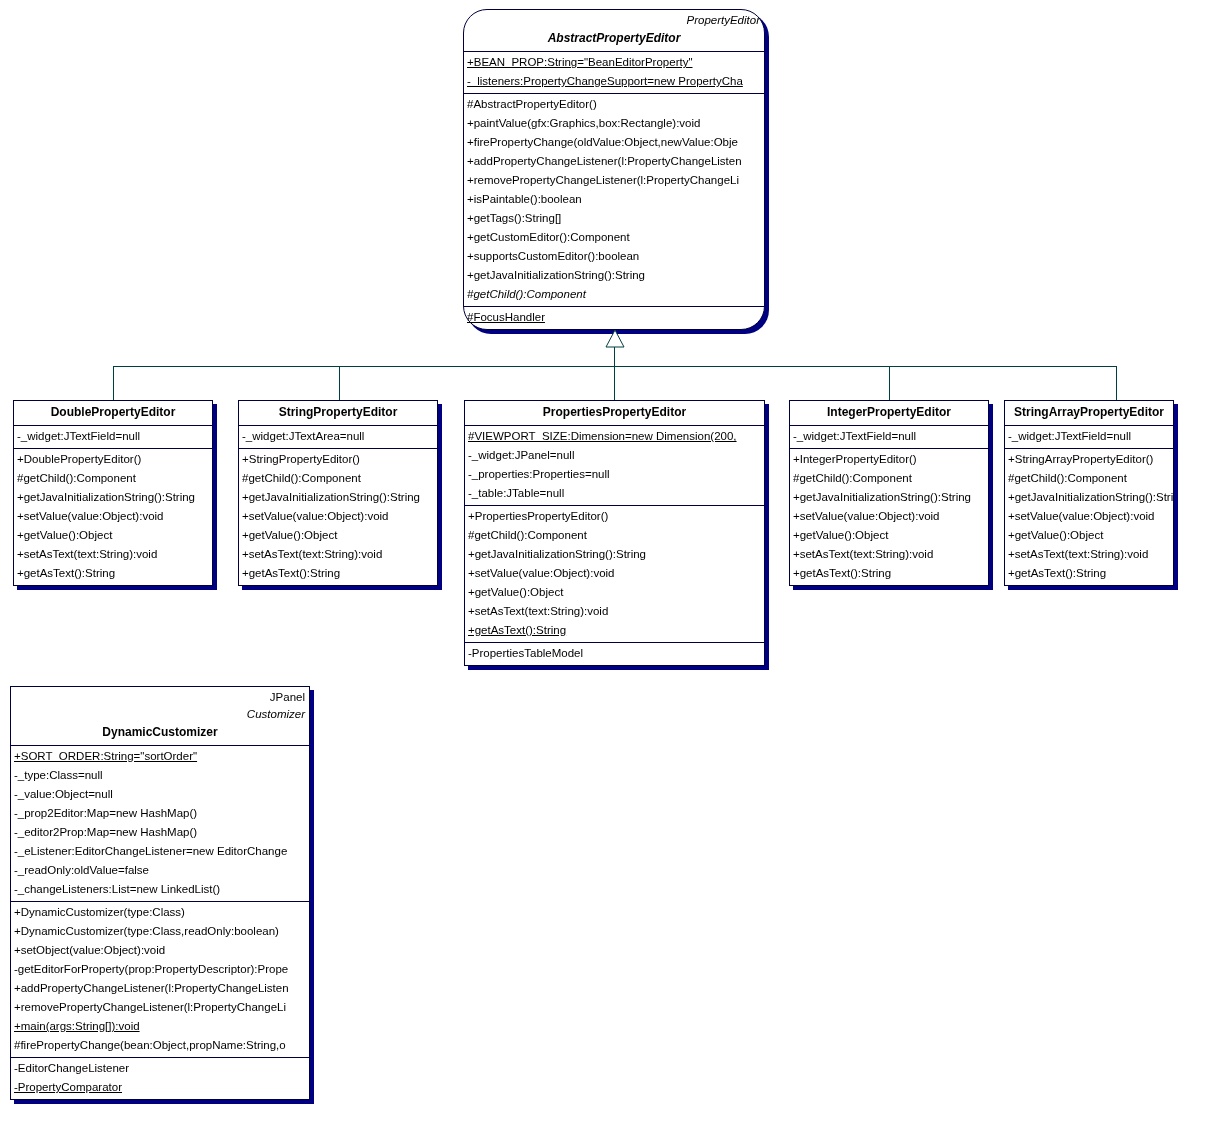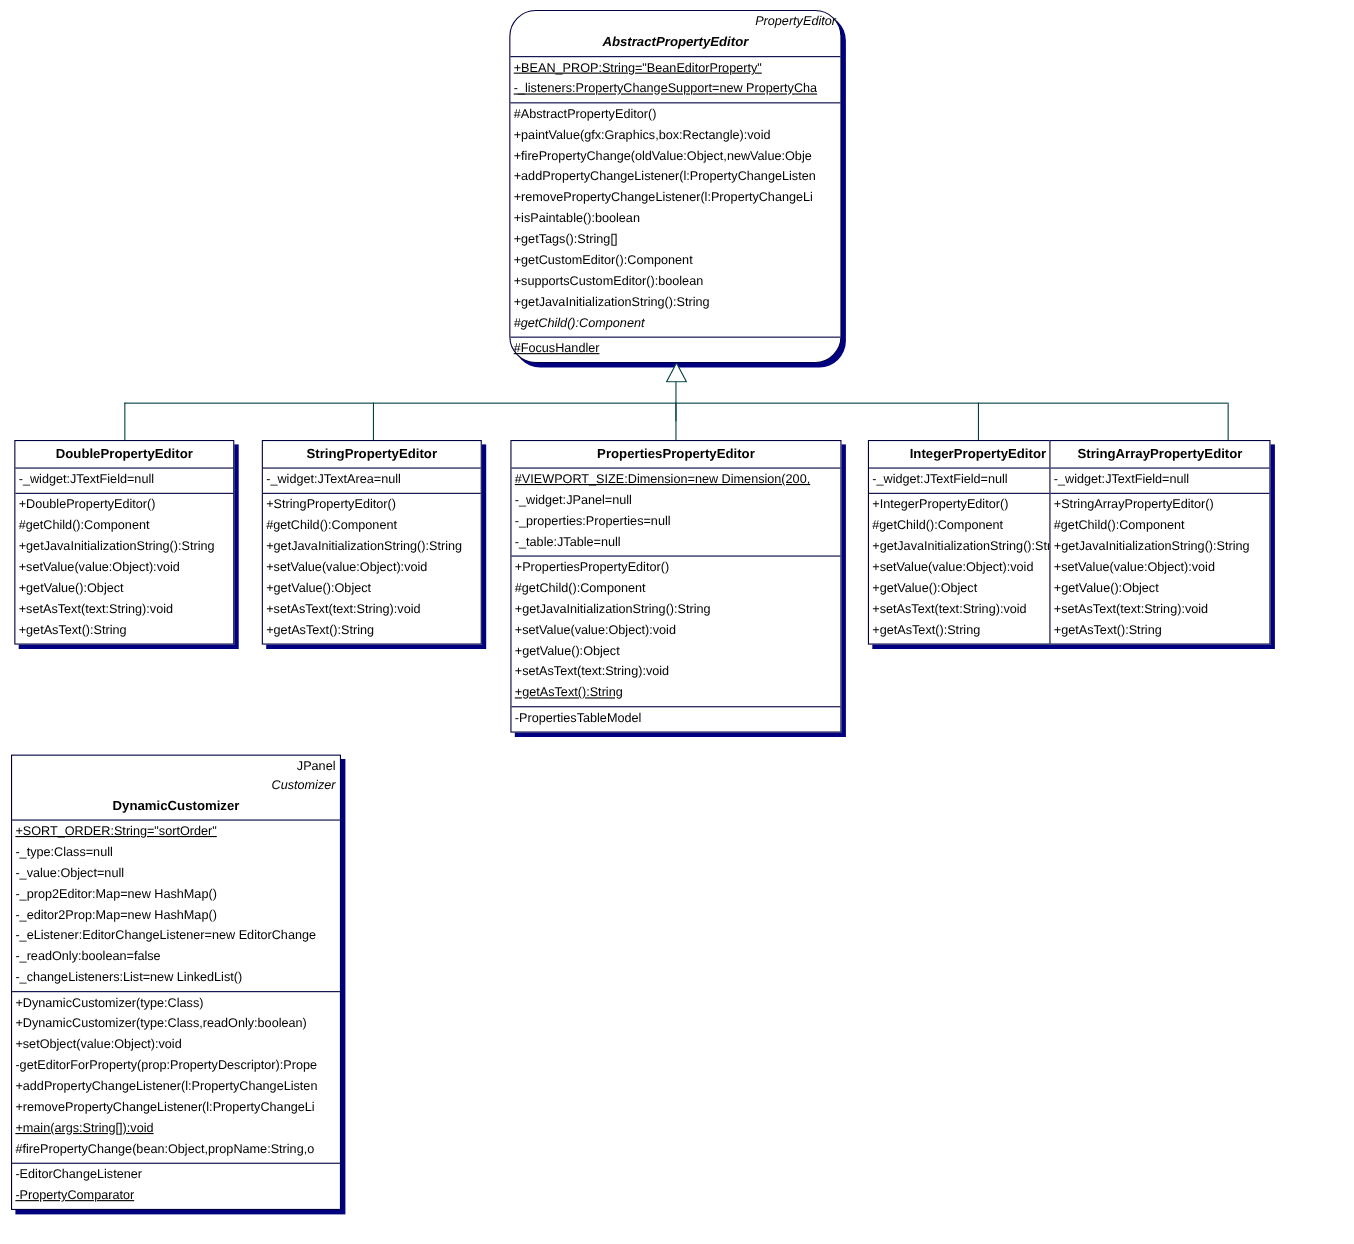--- a/index.html
+++ b/index.html
@@ -186,21 +186,21 @@
     <div class="member">+IntegerPropertyEditor()</div>
     <div class="member">#getChild():Component</div>
     <div class="member">+getJavaInitializationString():String</div>
     <div class="member">+setValue(value:Object):void</div>
     <div class="member">+getValue():Object</div>
     <div class="member">+setAsText(text:String):void</div>
     <div class="member">+getAsText():String</div>
   </div>
 </div>
 
-<div class="uml-class" style="left:954px; top:400px; width:201px;">
+<div class="uml-class" style="left:1004px; top:400px; width:170px;">
   <div class="compartment">
     <div class="class-name">StringArrayPropertyEditor</div>
   </div>
   <div class="compartment">
     <div class="member">-_widget:JTextField=null</div>
   </div>
   <div class="compartment">
     <div class="member">+StringArrayPropertyEditor()</div>
     <div class="member">#getChild():Component</div>
     <div class="member">+getJavaInitializationString():String</div>
@@ -217,21 +217,21 @@
     <div class="stereo-row">Customizer</div>
     <div class="class-name">DynamicCustomizer</div>
   </div>
   <div class="compartment">
     <div class="member static-member">+SORT_ORDER:String="sortOrder"</div>
     <div class="member">-_type:Class=null</div>
     <div class="member">-_value:Object=null</div>
     <div class="member">-_prop2Editor:Map=new HashMap()</div>
     <div class="member">-_editor2Prop:Map=new HashMap()</div>
     <div class="member">-_eListener:EditorChangeListener=new EditorChange</div>
-    <div class="member">-_readOnly:boolean=false</div>
+    <div class="member">-_readOnly:oldValue=false</div>
     <div class="member">-_changeListeners:List=new LinkedList()</div>
   </div>
   <div class="compartment">
     <div class="member">+DynamicCustomizer(type:Class)</div>
     <div class="member">+DynamicCustomizer(type:Class,readOnly:boolean)</div>
     <div class="member">+setObject(value:Object):void</div>
     <div class="member">-getEditorForProperty(prop:PropertyDescriptor):Prope</div>
     <div class="member">+addPropertyChangeListener(l:PropertyChangeListen</div>
     <div class="member">+removePropertyChangeListener(l:PropertyChangeLi</div>
     <div class="member static-member">+main(args:String[]):void</div>

